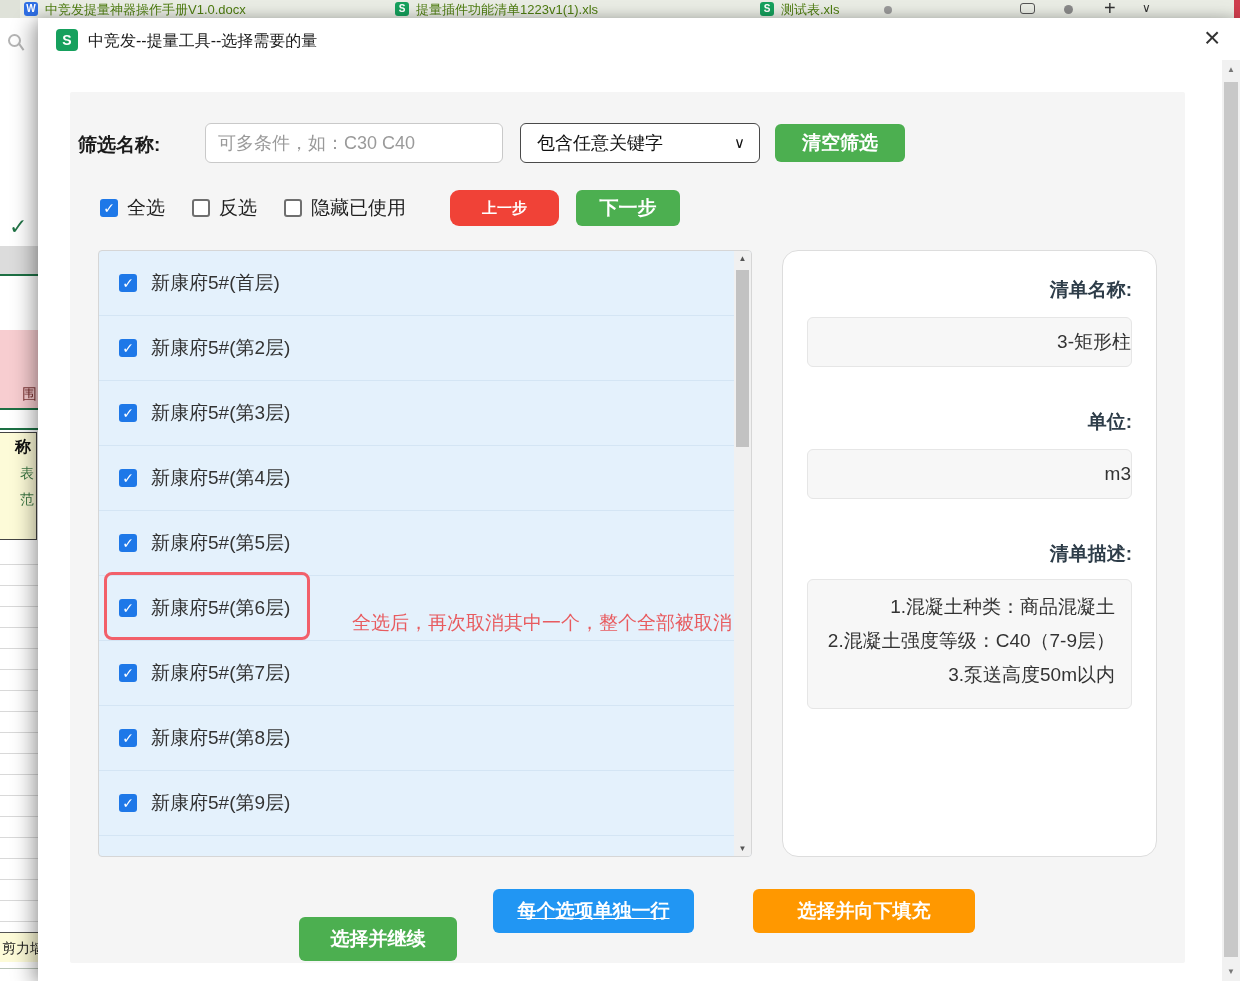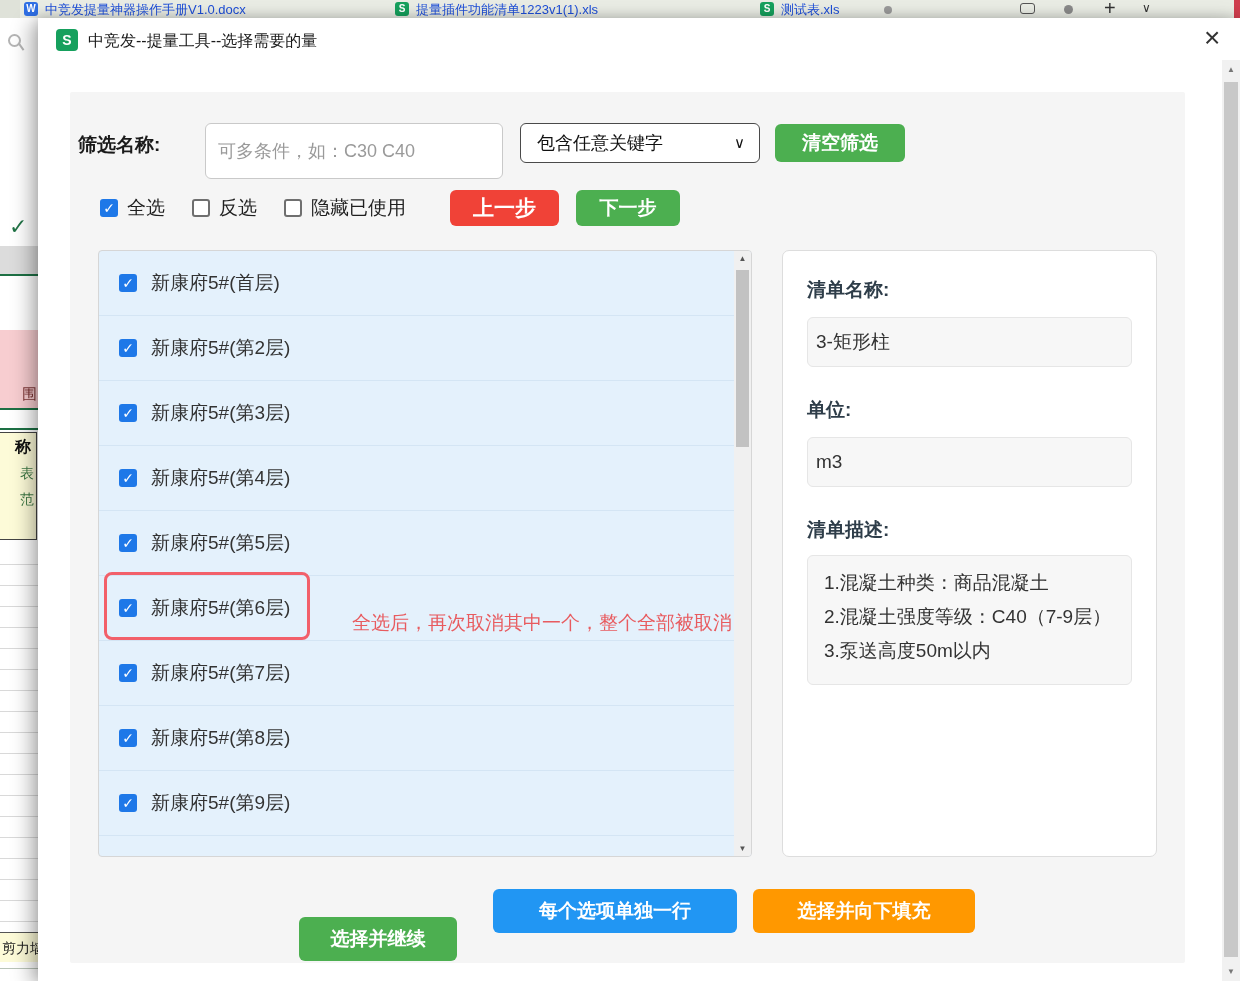--- a/index.html
+++ b/index.html
@@ -5,21 +5,21 @@
   * { margin:0; padding:0; box-sizing:border-box; }
   html,body { width:1240px; height:981px; overflow:hidden; }
   body { font-family:"Liberation Sans","DejaVu Sans",sans-serif; background:#fff; position:relative; }
 
   
   .tabbar { position:absolute; left:0; top:0; width:1240px; height:18px; background:#e9ece4; z-index:1; }
   .tabbar .lseg { position:absolute; left:0; top:0; width:20px; height:18px; background:#dfe2d9; }
   .tabicon { position:absolute; top:2px; width:14px; height:14px; border-radius:3px; color:#fff; font-size:10px; font-weight:bold; text-align:center; line-height:14px; }
   .tabicon.word { background:#2f6fe4; }
   .tabicon.sheet { background:#16a05d; }
-  .tablabel { position:absolute; top:1px; font-size:13px; color:#1d4ed8; white-space:nowrap; }
+  .tablabel { position:absolute; top:1px; font-size:13px; color:#4d7c0f; white-space:nowrap; }
   .tabdot { position:absolute; top:6px; width:8px; height:8px; border-radius:50%; background:#9a9a9a; }
   .wc-restore { position:absolute; left:1020px; top:3px; width:15px; height:11px; border:1.5px solid #555; border-radius:3px; background:transparent; }
   .wc-dot { position:absolute; left:1064px; top:5px; width:9px; height:9px; border-radius:50%; background:#8a8a8a; }
   .wc-plus { position:absolute; left:1104px; top:-3px; font-size:20px; color:#333; font-weight:400; }
   .wc-chev { position:absolute; left:1142px; top:1px; font-size:12px; color:#333; }
   .wc-red { position:absolute; right:0; top:0; width:6px; height:18px; background:#cf3e4e; }
 
   
   .excel { position:absolute; left:0; top:18px; width:38px; height:963px; background:#fff; z-index:1; }
   .clip-c { position:absolute; left:8px; top:16px; width:13px; height:13px; border:2px solid #b5b5b5; border-radius:50%; }
@@ -41,61 +41,61 @@
   
   .dialog { position:absolute; left:38px; top:18px; width:1202px; height:963px; background:#fff; z-index:2;
             box-shadow:-8px 4px 18px rgba(0,0,0,.28), 0 -2px 10px rgba(0,0,0,.12); }
   .dlg-icon { position:absolute; left:18px; top:11px; width:22px; height:22px; border-radius:4px; background:#16a05d; color:#fff; font-weight:bold; font-size:14px; text-align:center; line-height:22px; }
   .dlg-title { position:absolute; left:50px; top:13px; font-size:16px; color:#1a1a1a; }
   .dlg-close { position:absolute; left:1166px; top:5px; font-size:28px; font-weight:200; color:#333; line-height:30px; cursor:default; }
 
   .card { position:absolute; left:32px; top:74px; width:1115px; height:871px; background:#f5f5f5; border-radius:2px; }
 
   .f-label { position:absolute; left:40px; top:114px; font-size:19px; font-weight:bold; color:#1a1a1a; }
-  .f-input { position:absolute; left:167px; top:105px; width:298px; height:56px; border:1px solid #c9c9c9; border-radius:6px; background:#fff; font-size:18px; color:#333; padding:0 12px; font-family:inherit; }
+  .f-input { position:absolute; left:167px; top:105px; width:298px; height:40px; border:1px solid #c9c9c9; border-radius:6px; background:#fff; font-size:18px; color:#333; padding:0 12px; font-family:inherit; }
   .f-input::placeholder { color:#9a9a9a; }
   .f-select { position:absolute; left:482px; top:105px; width:240px; height:40px; border:1px solid #4a4a4a; border-radius:6px; background:#fff; font-size:18px; color:#111; line-height:38px; padding-left:16px; }
   .f-select .chev { position:absolute; right:14px; top:0; font-size:15px; color:#111; }
   .btn { border:none; border-radius:6px; color:#fff; font-weight:bold; font-family:inherit; cursor:default; }
   .btn-clear { position:absolute; left:737px; top:106px; width:130px; height:38px; background:#4caf50; font-size:19px; }
 
   .cb { width:18px; height:18px; border-radius:3px; }
   .cb.on { background:#1e78e8; color:#fff; font-size:14px; font-weight:bold; text-align:center; line-height:18px; }
   .cb.off { background:#fff; border:2px solid #6f6f6f; }
   .cb-lbl { font-size:19px; color:#1f1f1f; }
   .row-sel { position:absolute; left:62px; top:172px; height:36px; display:flex; align-items:center; }
   .row-sel .cb { margin-right:9px; }
   .row-sel .gap { width:27px; }
-  .btn-prev { width:109px; height:36px; background:#f04237; font-size:21px; margin-left:44px; }
+  .btn-prev { width:109px; height:36px; background:#f04237; font-size:15px; margin-left:44px;border-radius:9px; }
   .btn-next { width:104px; height:36px; background:#4caf50; font-size:19px; margin-left:17px; }
 
   
   .listbox { position:absolute; left:60px; top:232px; width:654px; height:607px; background:#e4f1fc; border:1px solid #d6d6d6; border-radius:4px; overflow:hidden; }
   .lrow { width:637px; height:65px; display:flex; align-items:center; padding-left:20px; border-bottom:1px solid #d4e5f4; position:relative; }
   .lrow .cb { margin-right:14px; flex:none; }
   .lrow .txt { font-size:19px; color:#333; }
   .lscroll { position:absolute; right:0; top:0; width:17px; height:100%; background:#f0f0f0; }
   .lscroll .up { position:absolute; top:3px; left:0; width:17px; text-align:center; font-size:8px; color:#555; }
   .lscroll .dn { position:absolute; bottom:3px; left:0; width:17px; text-align:center; font-size:8px; color:#555; }
   .lscroll .thumb { position:absolute; top:19px; left:2px; width:13px; height:177px; background:#c2c2c2; }
 
   .redframe { position:absolute; left:66px; top:554px; width:206px; height:68px; border:3px solid #f2606a; border-radius:8px; z-index:5; pointer-events:none; }
   .annotation { position:absolute; left:314px; top:592px; font-size:19px; color:#e85b5f; white-space:nowrap; z-index:6; }
 
   
-  .panel { position:absolute; left:744px; top:232px; width:375px; height:607px; background:#fff; border:1px solid #ddd; border-radius:7px; padding:26px 24px 0; }
+  .panel { position:absolute; left:744px; top:232px; width:375px; height:607px; background:#fff; border:1px solid #ddd; border-radius:16px; padding:26px 24px 0;text-align:right; }
   .p-label { font-size:19px; font-weight:bold; color:#2e3d49; }
   .p-box { margin-top:14px; height:50px; background:#f7f7f7; border:1px solid #e6e6e6; border-radius:6px; line-height:48px; padding-left:8px; font-size:19px; color:#333; }
-  .p-label + .p-box + .p-label { margin-top:30px; }
+  .p-label + .p-box + .p-label { margin-top:42px; }
   .mt30 { margin-top:30px; }
   .p-desc { margin-top:12px; background:#f7f7f7; border:1px solid #e6e6e6; border-radius:6px; padding:10px 16px 16px; font-size:19px; color:#333; line-height:34px; }
 
   
   .btn-continue { position:absolute; left:261px; top:871px; width:158px; height:44px; background:#4caf50; font-size:19px;margin-top:28px; }
-  .btn-perline  { position:absolute; left:455px; top:871px; width:244px; height:44px; background:#2196f3; font-size:19px; }
+  .btn-perline  { position:absolute; left:455px; top:871px; width:201px; height:44px; background:#2196f3; font-size:19px;text-decoration:underline; }
   .btn-filldown { position:absolute; left:715px; top:871px; width:222px; height:44px; background:#ff9800; font-size:19px; }
 
   
   .dscroll { position:absolute; right:0; top:42px; bottom:0; width:18px; background:#f1f1f1; }
   .dscroll .up { position:absolute; top:5px; left:0; width:18px; text-align:center; font-size:8px; color:#777; }
   .dscroll .dn { position:absolute; bottom:5px; left:0; width:18px; text-align:center; font-size:8px; color:#777; }
   .dscroll .thumb { position:absolute; top:22px; bottom:24px; left:2px; width:14px; background:#c8c8c8; }
 </style>
 </head>
 <body>

